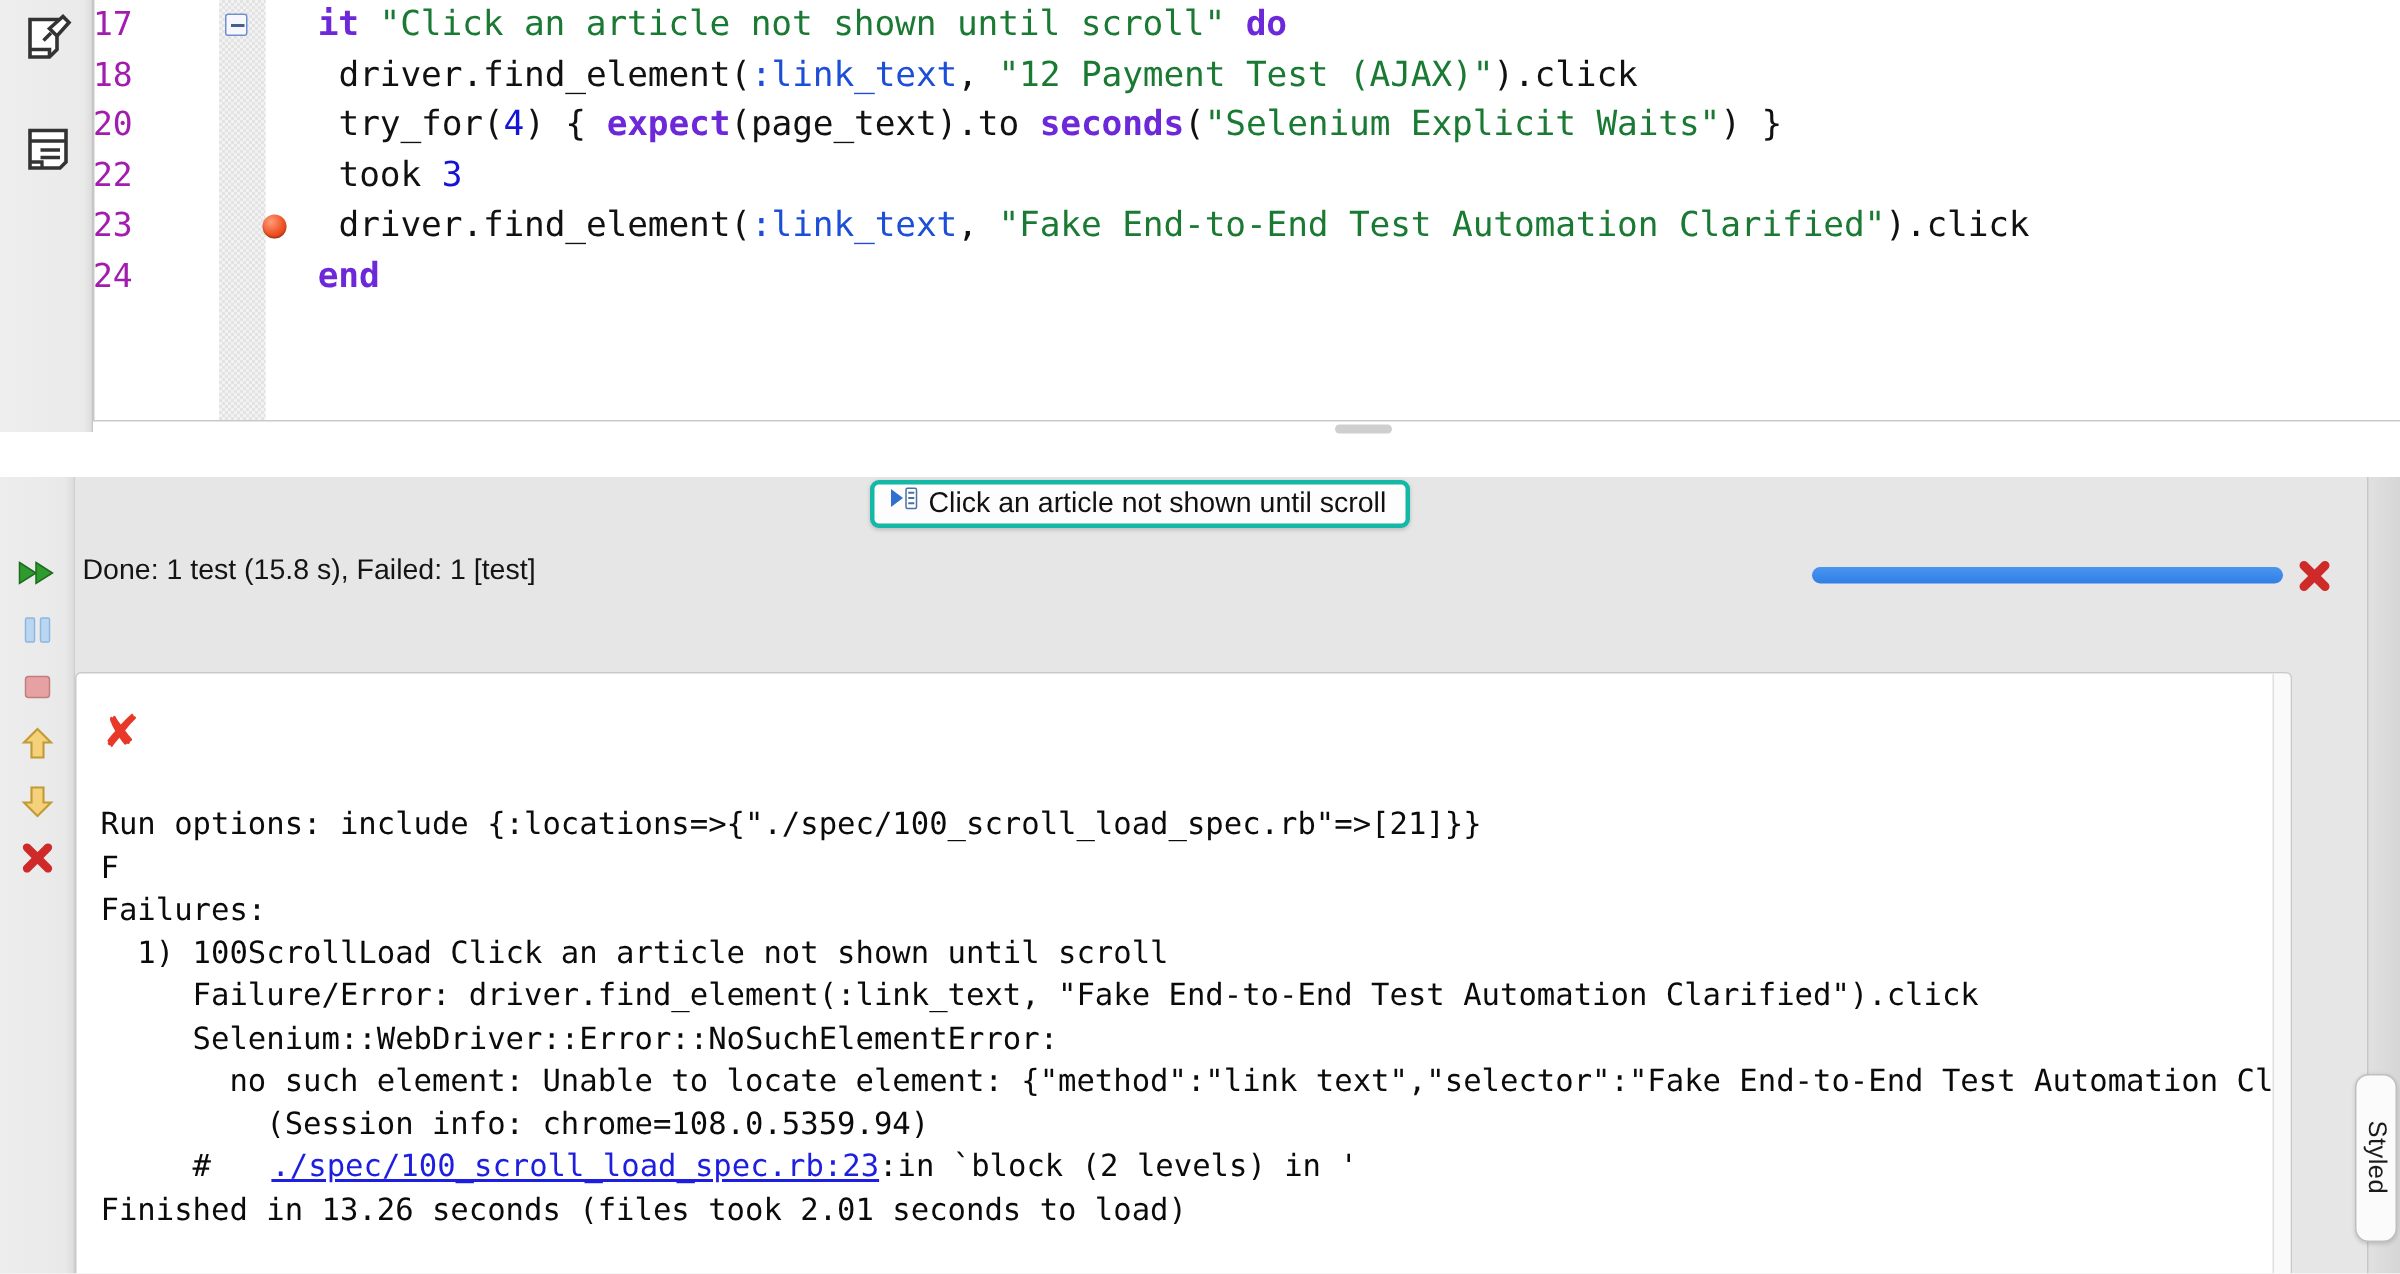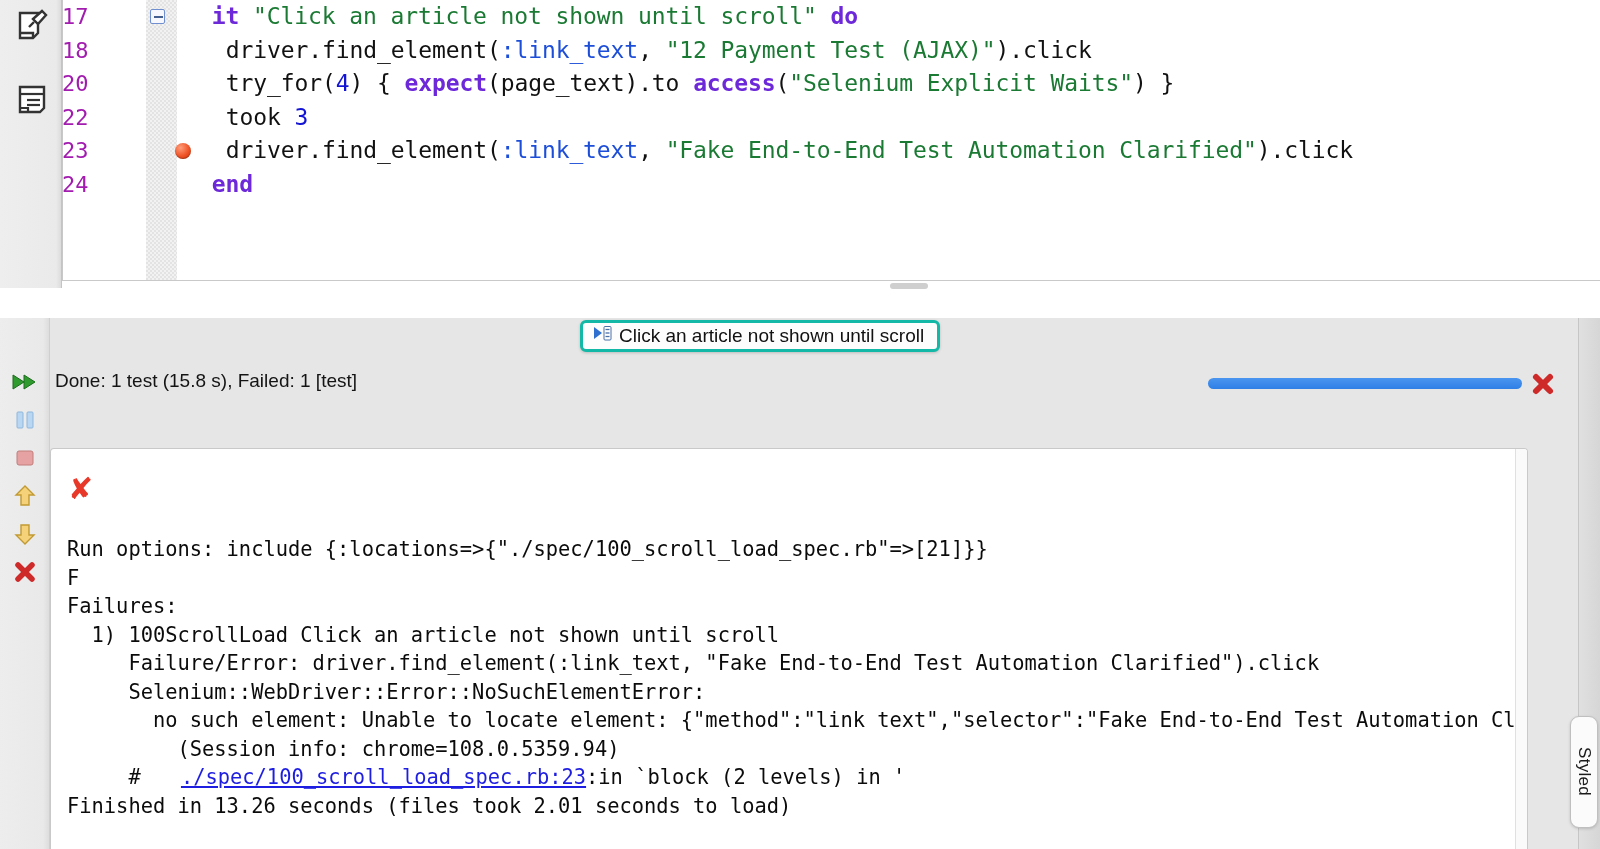--- a/index.html
+++ b/index.html
@@ -228,21 +228,21 @@
           <span class="lnum">17</span>
           <span class="fold-box"></span>
           <span class="ctext" style="left: 149.8px;"><span class="k">it</span><span class="pln"> </span><span class="str">"Click an article not shown until scroll"</span><span class="pln"> </span><span class="k">do</span></span>
         </div>
         <div class="crow">
           <span class="lnum">18</span>
           <span class="ctext" style="left: 163.7px;"><span class="pln">driver.find_element(</span><span class="sym">:link_text</span><span class="pln">, </span><span class="str">"12 Payment Test (AJAX)"</span><span class="pln">).click</span></span>
         </div>
         <div class="crow">
           <span class="lnum">20</span>
-          <span class="ctext" style="left: 163.7px;"><span class="pln">try_for(</span><span class="num">4</span><span class="pln">) { </span><span class="k">expect</span><span class="pln">(page_text).to </span><span class="k">access</span><span class="pln">(</span><span class="str">"Selenium Explicit Waits"</span><span class="pln">) }</span></span>
+          <span class="ctext" style="left: 163.7px;"><span class="pln">try_for(</span><span class="num">4</span><span class="pln">) { </span><span class="k">expect</span><span class="pln">(page_text).to </span><span class="k">seconds</span><span class="pln">(</span><span class="str">"Selenium Explicit Waits"</span><span class="pln">) }</span></span>
         </div>
         <div class="crow">
           <span class="lnum">22</span>
           <span class="ctext" style="left: 163.7px;"><span class="pln">took </span><span class="num">3</span></span>
         </div>
         <div class="crow">
           <span class="lnum">23</span>
           <span class="bp-dot"></span>
           <span class="ctext" style="left: 163.7px;"><span class="pln">driver.find_element(</span><span class="sym">:link_text</span><span class="pln">, </span><span class="str">"Fake End-to-End Test Automation Clarified"</span><span class="pln">).click</span></span>
         </div>

